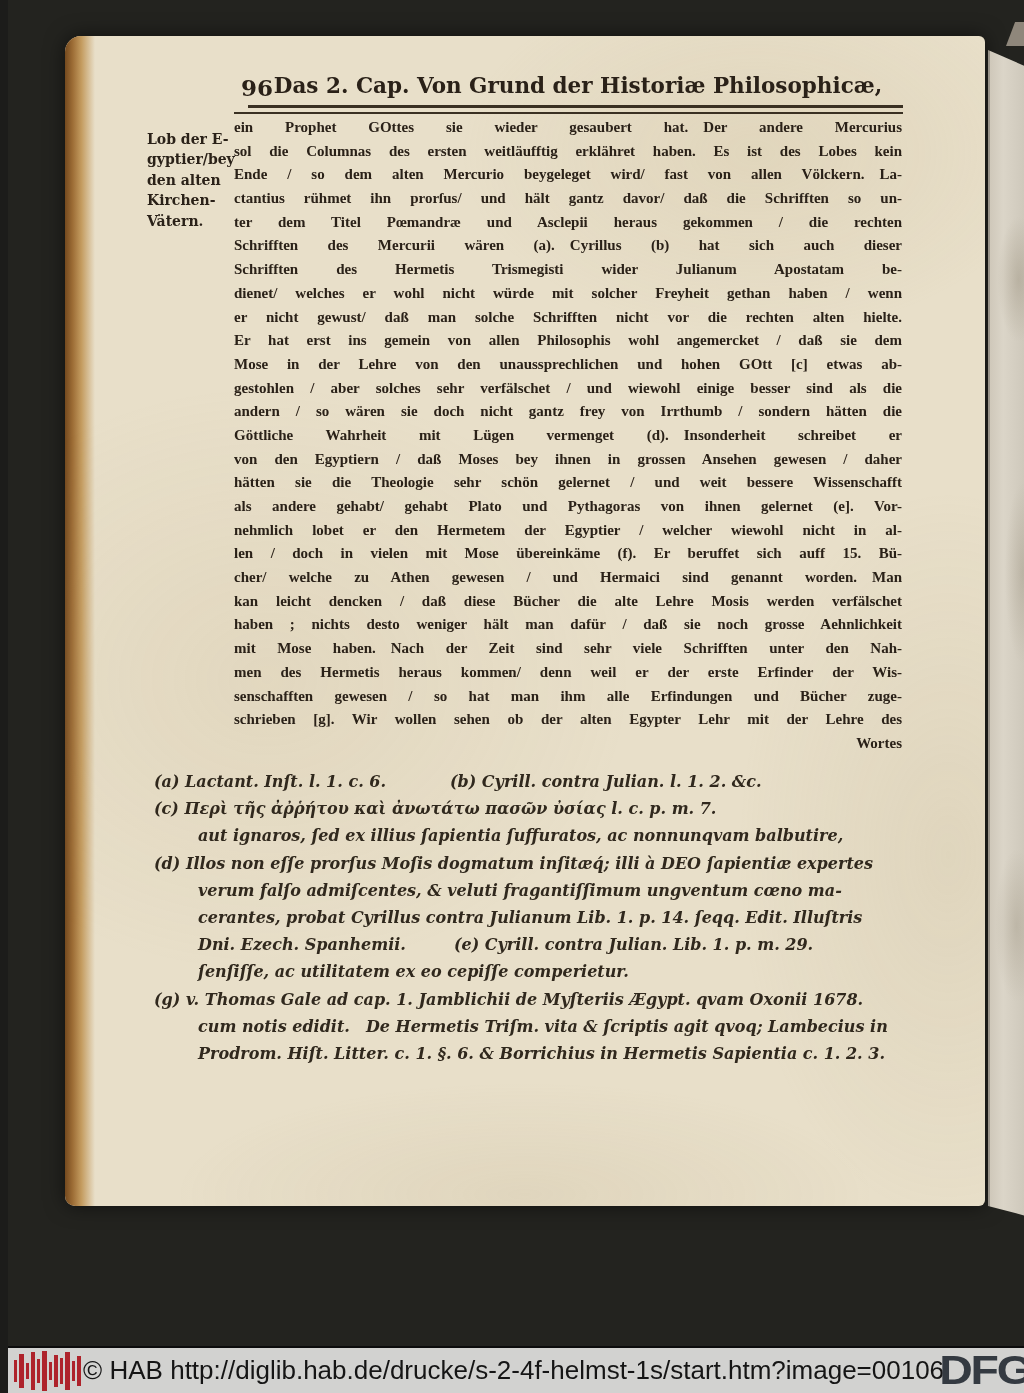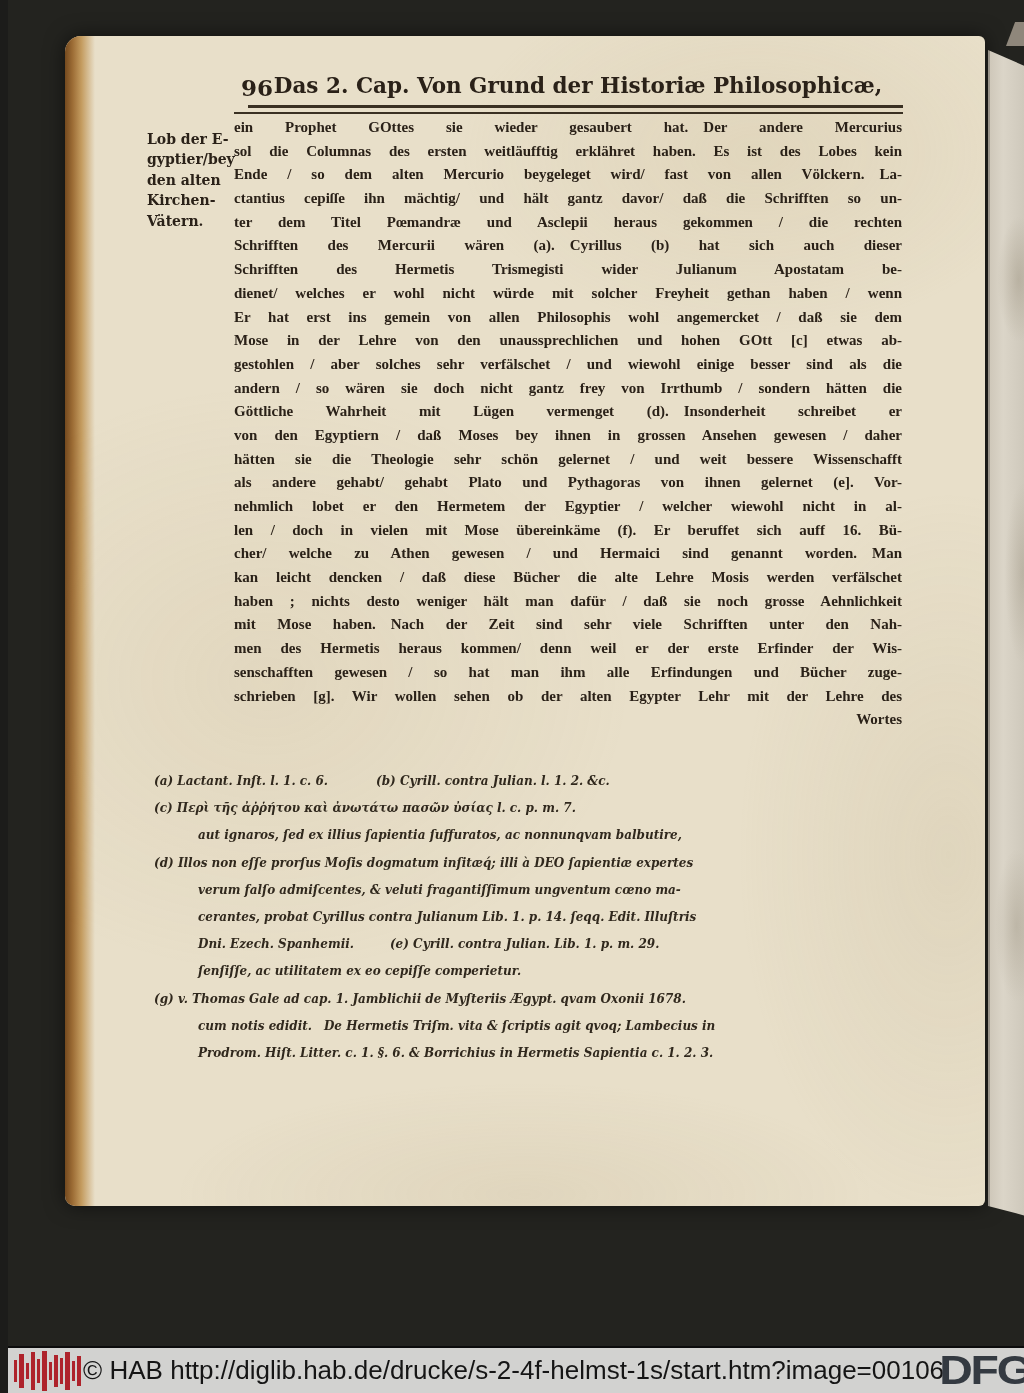--- a/index.html
+++ b/index.html
@@ -24,21 +24,21 @@
   .rule-b{position:absolute;left:226px;top:112px;width:669px;height:2px;background:#3a3022;}
   
   .margin-note{position:absolute;left:139px;top:129px;width:90px;font-size:14px;line-height:20.4px;
         font-weight:700;color:#2a2118;}
   
   .body-block{position:absolute;left:226px;top:116px;width:668px;font-size:15px;line-height:23.7px;
         font-weight:700;color:#2a2118;font-family:Liberation Serif, serif;}
   .bl{text-align:justify;text-align-last:justify;height:23.7px;overflow:hidden;}
   .bl-last{text-align:right;height:23.7px;}
   
-  .footnotes{position:absolute;left:146px;top:768px;width:748px;font-size:12px;font-style:italic;
+  .footnotes{position:absolute;left:146px;top:768px;width:748px;font-size:16px;font-style:italic;
         font-weight:600;line-height:27.2px;color:#30281d;}
   .fn{height:27.2px;overflow:hidden;}
   .fn.cont{padding-left:44px;}
   
   .next-page{position:absolute;left:980px;top:44px;width:44px;height:1176px;
         border-left:2px solid #9a948a;
         background:
           radial-gradient(ellipse 30px 90px at 65% 20%,rgba(145,135,115,.38),transparent 70%),
           radial-gradient(ellipse 26px 130px at 75% 45%,rgba(145,135,115,.32),transparent 70%),
           radial-gradient(ellipse 30px 110px at 60% 75%,rgba(145,135,115,.32),transparent 70%),
@@ -81,35 +81,36 @@
     <div>gyptier/bey</div>
     <div>den  alten</div>
     <div>Kirchen-</div>
     <div>Vätern.</div>
   </div>
 
   <div class="body-block">
     <div class="bl">ein Prophet GOttes sie wieder gesaubert hat. Der andere Mercurius</div>
     <div class="bl">sol die Columnas des ersten weitläufftig erklähret haben. Es ist des Lobes kein</div>
     <div class="bl">Ende / so dem alten Mercurio beygeleget wird/ fast von allen Völckern. La-</div>
-    <div class="bl">ctantius cepiſſe ihn mächtig/ und hält gantz davor/ daß die Schrifften so un-</div>
+    <div class="bl">ctantius rühmet ihn prorſus/ und hält gantz davor/ daß die Schrifften so un-</div>
     <div class="bl">ter dem Titel Pœmandræ und Asclepii heraus gekommen / die rechten</div>
     <div class="bl">Schrifften des Mercurii wären (a). Cyrillus (b) hat sich auch dieser</div>
     <div class="bl">Schrifften des Hermetis Trismegisti wider Julianum Apostatam be-</div>
     <div class="bl">dienet/ welches er wohl nicht würde mit solcher Freyheit gethan haben / wenn</div>
+    <div class="bl">er nicht gewust/ daß man solche Schrifften nicht vor die rechten alten hielte.</div>
     <div class="bl">Er hat erst ins gemein von allen Philosophis wohl angemercket / daß sie dem</div>
     <div class="bl">Mose in der Lehre von den unaussprechlichen und hohen GOtt [c] etwas ab-</div>
     <div class="bl">gestohlen / aber solches sehr verfälschet / und wiewohl einige besser sind als die</div>
     <div class="bl">andern / so wären sie doch nicht gantz frey von Irrthumb / sondern hätten die</div>
     <div class="bl">Göttliche Wahrheit mit Lügen vermenget (d). Insonderheit schreibet er</div>
     <div class="bl">von den Egyptiern / daß Moses bey ihnen in grossen Ansehen gewesen / daher</div>
     <div class="bl">hätten sie die Theologie sehr schön gelernet / und weit bessere Wissenschafft</div>
     <div class="bl">als andere gehabt/ gehabt Plato und Pythagoras von ihnen gelernet (e]. Vor-</div>
     <div class="bl">nehmlich lobet er den Hermetem der Egyptier / welcher wiewohl nicht in al-</div>
-    <div class="bl">len / doch in vielen mit Mose übereinkäme (f). Er beruffet sich auff 16. Bü-</div>
+    <div class="bl">len / doch in vielen mit Mose übereinkäme (f). Er beruffet sich auff 15. Bü-</div>
     <div class="bl">cher/ welche zu Athen gewesen / und Hermaici sind genannt worden. Man</div>
     <div class="bl">kan leicht dencken / daß diese Bücher die alte Lehre Mosis werden verfälschet</div>
     <div class="bl">haben ; nichts desto weniger hält man dafür / daß sie noch grosse Aehnlichkeit</div>
     <div class="bl">mit Mose haben. Nach der Zeit sind sehr viele Schrifften unter den Nah-</div>
     <div class="bl">men des Hermetis heraus kommen/ denn weil er der erste Erfinder der Wis-</div>
     <div class="bl">senschafften gewesen / so hat man ihm alle Erfindungen und Bücher zuge-</div>
     <div class="bl">schrieben [g]. Wir wollen sehen ob der alten Egypter Lehr mit der Lehre des</div>
     <div class="bl-last">Wortes</div>
   </div>
 

